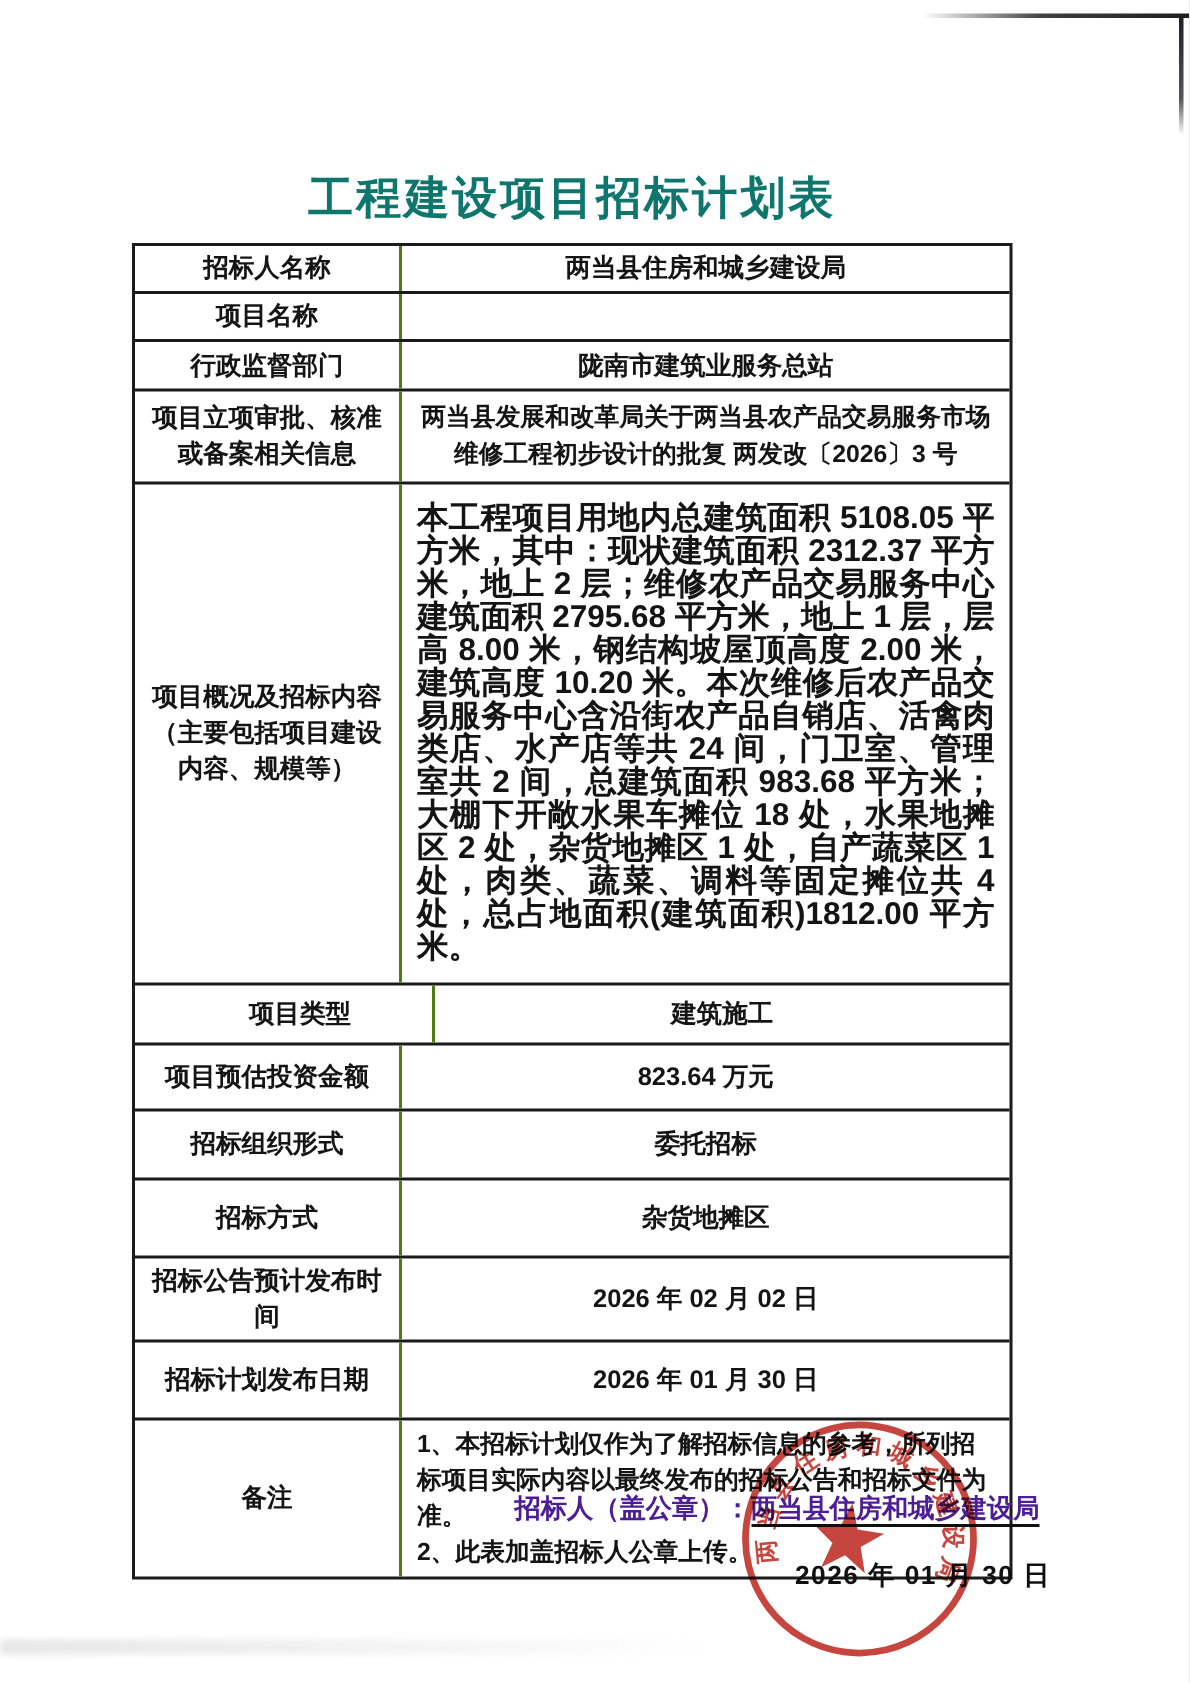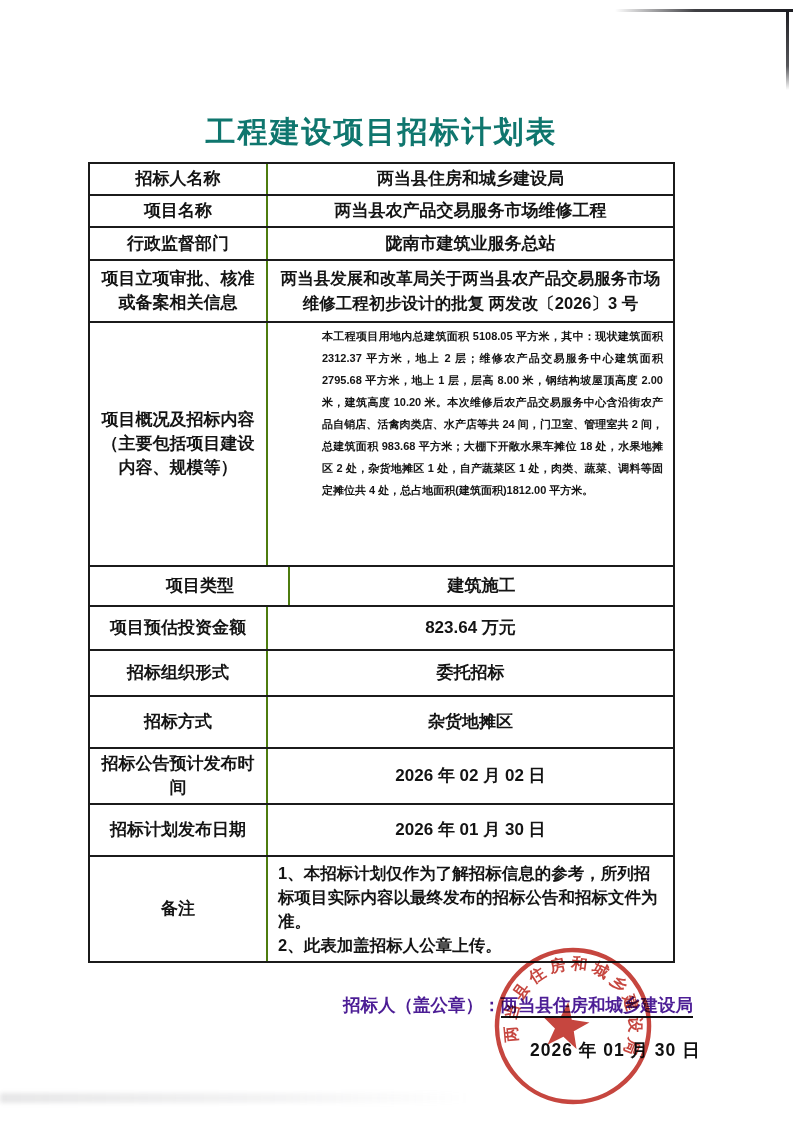--- a/index.html
+++ b/index.html
@@ -51,21 +51,21 @@
     display:flex; align-items:center; justify-content:center;
     text-align:center; padding:3px 12px;
     font-size:17px; line-height:24px;
   }
   .r0 { min-height:30px; } .r1 { min-height:32px; } .r2 { min-height:33px; }
   .r3 { min-height:62px; }
   .r3 .value { font-size:16.5px; line-height:25px; }
   .r4 { min-height:244px; }
   .r4 .value {
     display:block; text-align:justify; text-justify:inter-ideograph;
-    font-size:11px; line-height:22px; padding:2px 10px;margin-left:44px;
+    font-size:21px; line-height:22px; padding:12px 10px;
   }
   .r5 { min-height:40px;padding-left:22px; } .r6 { min-height:44px; } .r7 { min-height:46px; }
   .r8 { min-height:52px; } .r9 { min-height:48px; } .r10 { min-height:52px; }
   .r11 { min-height:96px; }
   .r11 .value {
     display:block; text-align:left; white-space:pre-line;
     font-size:16.5px; line-height:24px; padding:4px 10px;border-radius:30px;
   }
   .footer-sign {
     position:absolute; top:993px; left:343px;
@@ -99,21 +99,20 @@
 
   <h1 class="title">工程建设项目招标计划表</h1>
 
   <div class="doc-table">
     <div class="row r0">
       <div class="cell label">招标人名称</div>
       <div class="cell value">两当县住房和城乡建设局</div>
     </div>
     <div class="row r1">
       <div class="cell label">项目名称</div>
-      <div class="cell value">两当县农产品交易服务市场维修工程</div>
     </div>
     <div class="row r2">
       <div class="cell label">行政监督部门</div>
       <div class="cell value">陇南市建筑业服务总站</div>
     </div>
     <div class="row r3">
       <div class="cell label">项目立项审批、核准或备案相关信息</div>
       <div class="cell value">两当县发展和改革局关于两当县农产品交易服务市场维修工程初步设计的批复 两发改〔2026〕3 号</div>
     </div>
     <div class="row r4">

